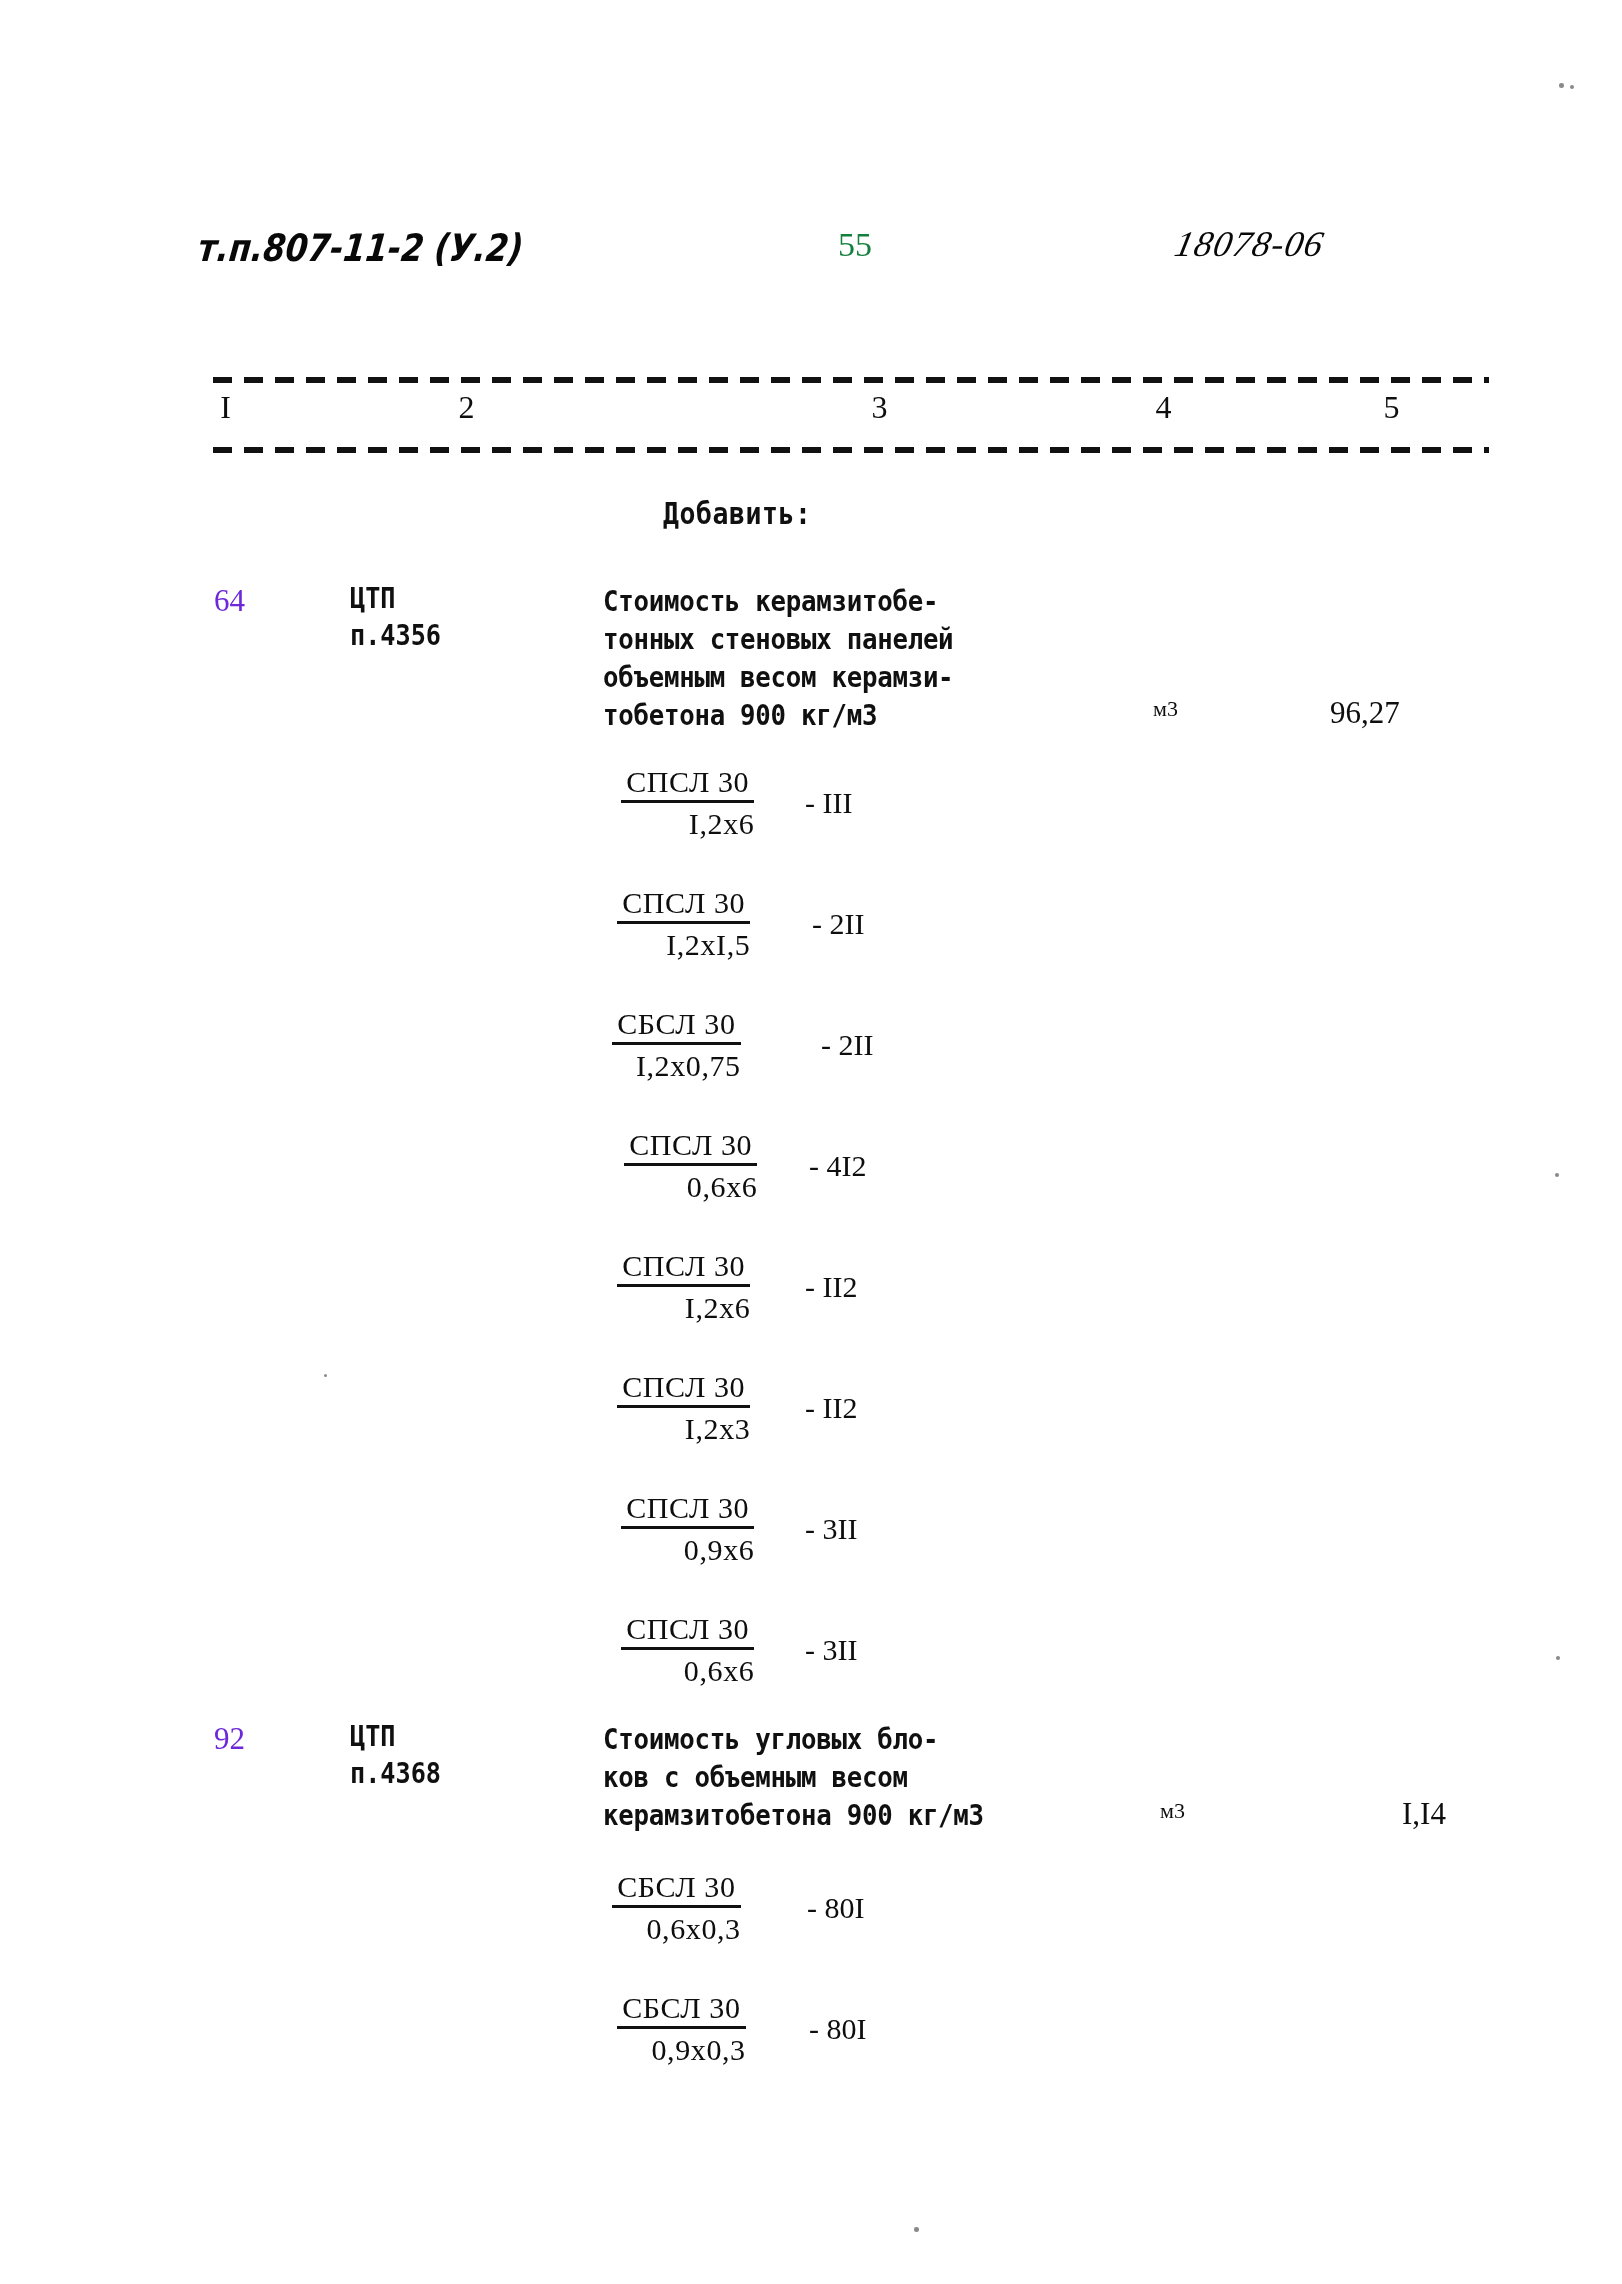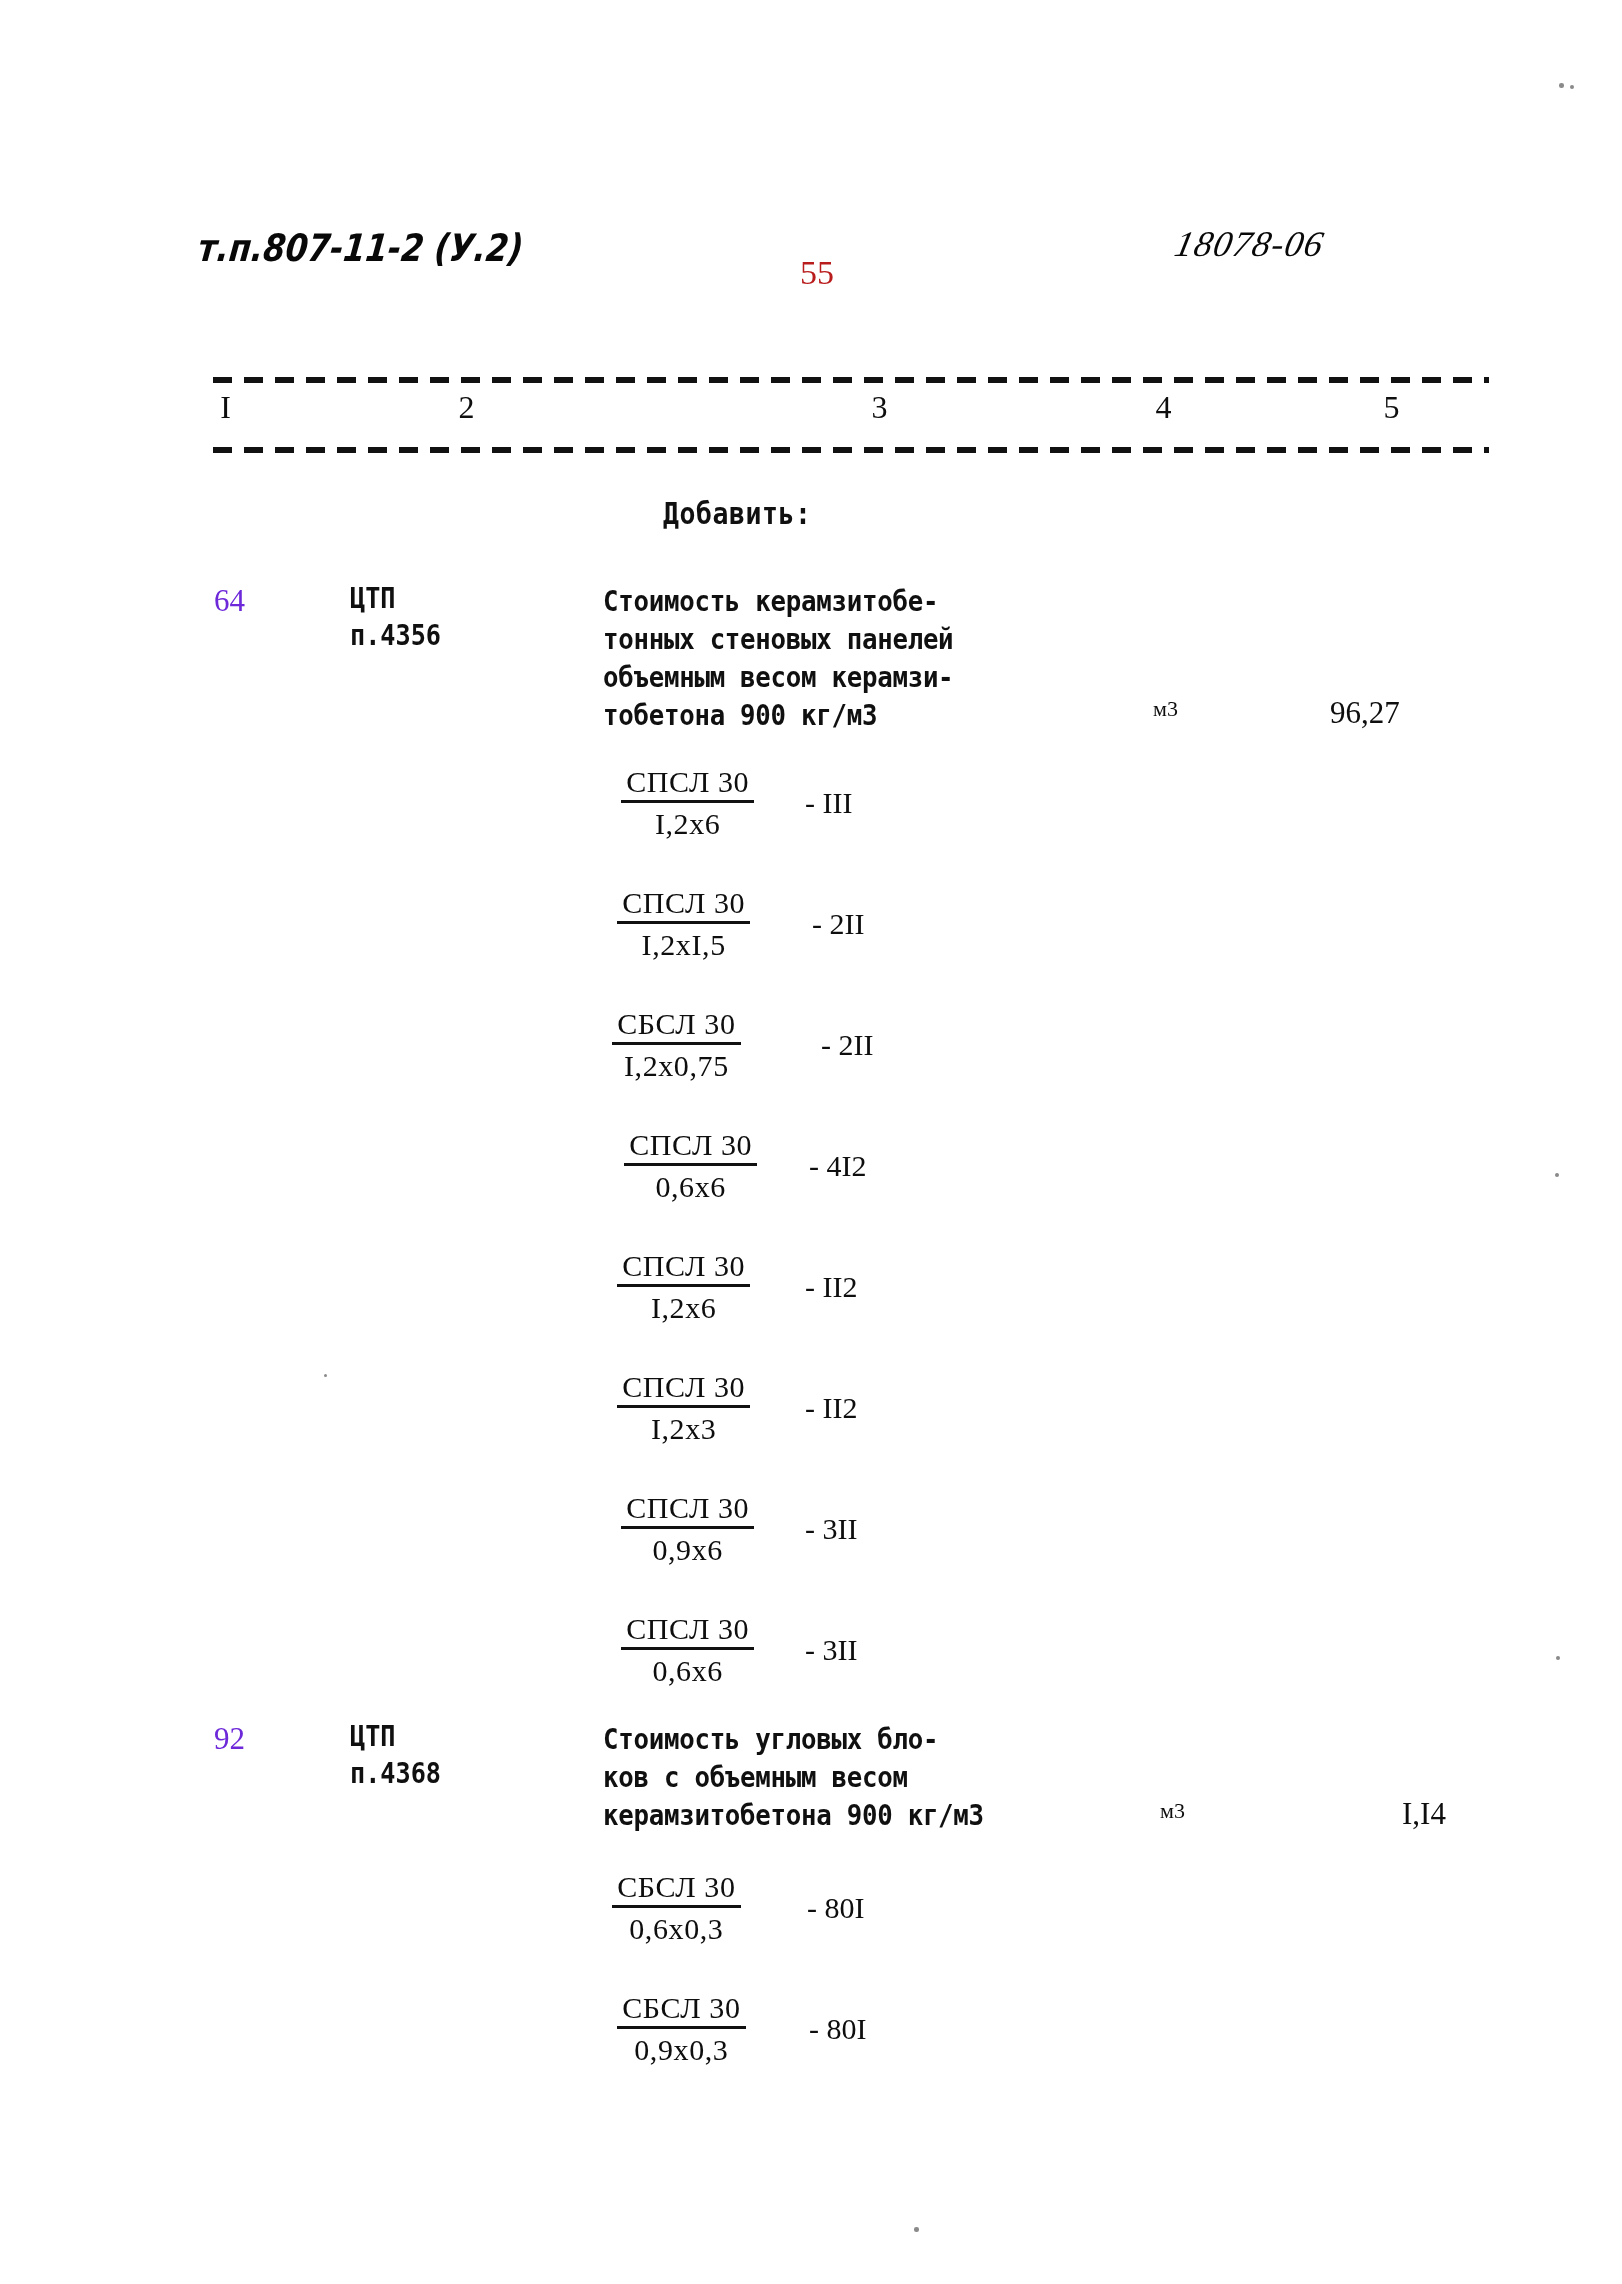--- a/index.html
+++ b/index.html
@@ -34,30 +34,29 @@
   }
   #doc-code {
     left: 201px; top: 11.7px;
     font-size: 32px;
     letter-spacing: 0px;
     transform: skewX(-6deg) scaleY(1.18);
     transform-origin: left top;
   }
   #page-number {
     position: absolute;
-    left: 778px; top: 11.7px;
+    left: 816px; top: 11.7px;
     width: 78px;
     text-align: center;
     font-family: "Liberation Serif", serif;
     font-weight: 400;
     font-style: normal;
     font-size: 34px;
-    color: #b91c1c;
-    white-space: pre;
-    margin-top: 28px;
+    color: #15803d;
+    white-space: pre;
   }
   #sheet-code {
     left: 1180px; top: 9px;
     font-size: 36px;
     font-family: "Liberation Serif", serif;
     font-style: italic;
     font-weight: 400;
     letter-spacing: 1.3px;
     transform: skewX(-12deg);
     transform-origin: left top;
@@ -198,20 +197,21 @@
   .frac .num {
     display: block;
     padding: 0 5.2px 1.3px 5.2px;
     border-bottom: 3.2px solid #111111;
     letter-spacing: 0.6px;
   }
   .frac .den {
     display: block;
     padding-top: 3.9px;
     letter-spacing: 0.6px;
+    text-align: right;
   }
   .frac-mark {
     position: absolute;
     top: 28.5px;
     font-family: "Liberation Serif", serif;
     font-weight: 400;
     font-size: 30px;
     color: #0e0e0e;
     white-space: pre;
     text-align: right;

